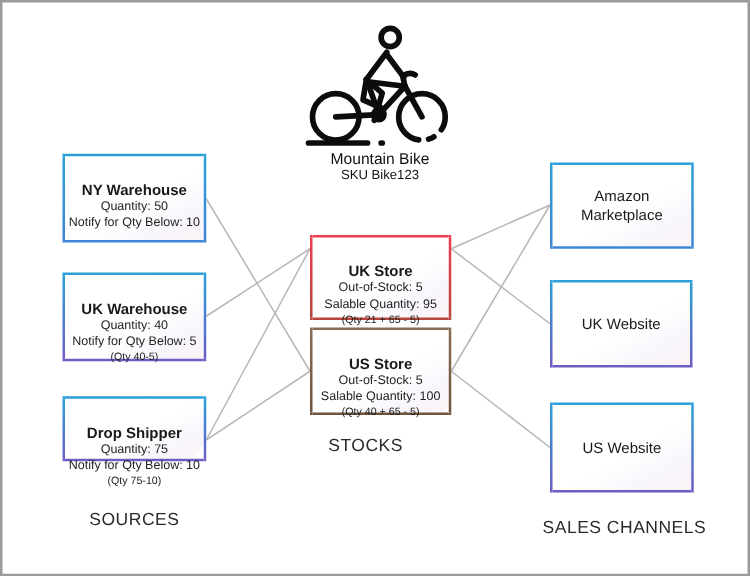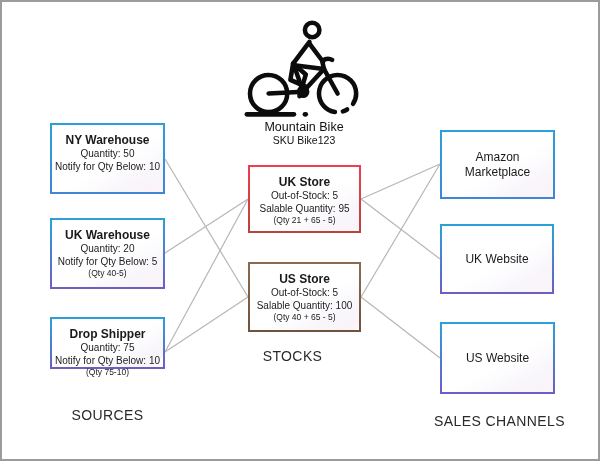--- a/index.html
+++ b/index.html
@@ -11,33 +11,33 @@
   svg.edges { position:absolute; left:0; top:0; width:600px; height:461px; }
   svg.edges line { stroke:#b9b5b3; stroke-width:1.2; }
 
   .node {
     position:absolute; box-sizing:border-box; text-align:center;
     border:2px solid transparent; border-style:solid;
     background:linear-gradient(150deg,#ffffff 55%,#f8f5fb 82%,#fcf4f7);
   }
   .b-blue   { border-image:linear-gradient(180deg,#2ba0d8,#6c5ec4) 1; }
   .b-sky    { border-image:linear-gradient(180deg,#2ba0d8,#3f86d6) 1; }
-  .b-red    { border-image:linear-gradient(180deg,#ef3d52,#b8443a) 1; }
+  .b-red    { border-image:linear-gradient(180deg,#ef3d52,#b8443a) 1;margin-top:23px; }
   .b-brown  { border-image:linear-gradient(180deg,#8a6b52,#6f533c) 1;border-radius:14px; }
 
   .pos-ny    { left:48px;  top:121px; width:115px; height:71px; }
   .pos-ukw   { left:48px;  top:216px; width:115px; height:71px; }
   .pos-drop  { left:48px;  top:315px; width:115px; height:52px;border-radius:23px; }
   .pos-ukstore { left:246px; top:163px; width:113px; height:68px; }
   .pos-usstore { left:246px; top:260px; width:113px; height:70px; }
   .pos-amazon  { left:438px; top:128px; width:115px; height:69px; }
   .pos-ukweb   { left:438px; top:222px; width:114px; height:70px; }
   .pos-usweb   { left:438px; top:320px; width:115px; height:72px; }
 
-  .node-title { font-size:12px; font-weight:700; padding-top:8px; line-height:15px; }
+  .node-title { font-size:12px; font-weight:700; padding-top:20px; line-height:15px; }
   .node-line  { font-size:10px; line-height:12.5px; color:#222; }
   .node-formula { font-size:8.5px; line-height:11px; color:#222; }
   .channel { display:flex; align-items:center; justify-content:center; }
   .channel .channel-label { font-size:12px; font-weight:400; line-height:15px; padding:0 14px; }
 
   .col-label { position:absolute; text-align:center; font-size:14px; color:#2a2a2a; letter-spacing:0.4px; }
   .lbl-sources { left:48px;  top:405px; width:115px; }
   .lbl-stocks  { left:234px; top:346px; width:113px; }
   .lbl-sales   { left:425px; top:411px; width:145px; }
 
@@ -87,21 +87,21 @@
   </div>
 
   <div class="node b-sky pos-ny">
     <div class="node-title">NY Warehouse</div>
     <div class="node-line">Quantity: 50</div>
     <div class="node-line">Notify for Qty Below: 10</div>
   </div>
 
   <div class="node b-blue pos-ukw">
     <div class="node-title">UK Warehouse</div>
-    <div class="node-line">Quantity: 20</div>
+    <div class="node-line">Quantity: 40</div>
     <div class="node-line">Notify for Qty Below: 5</div>
     <div class="node-formula">(Qty 40-5)</div>
   </div>
 
   <div class="node b-blue pos-drop">
     <div class="node-title">Drop Shipper</div>
     <div class="node-line">Quantity: 75</div>
     <div class="node-line">Notify for Qty Below: 10</div>
     <div class="node-formula">(Qty 75-10)</div>
   </div>

